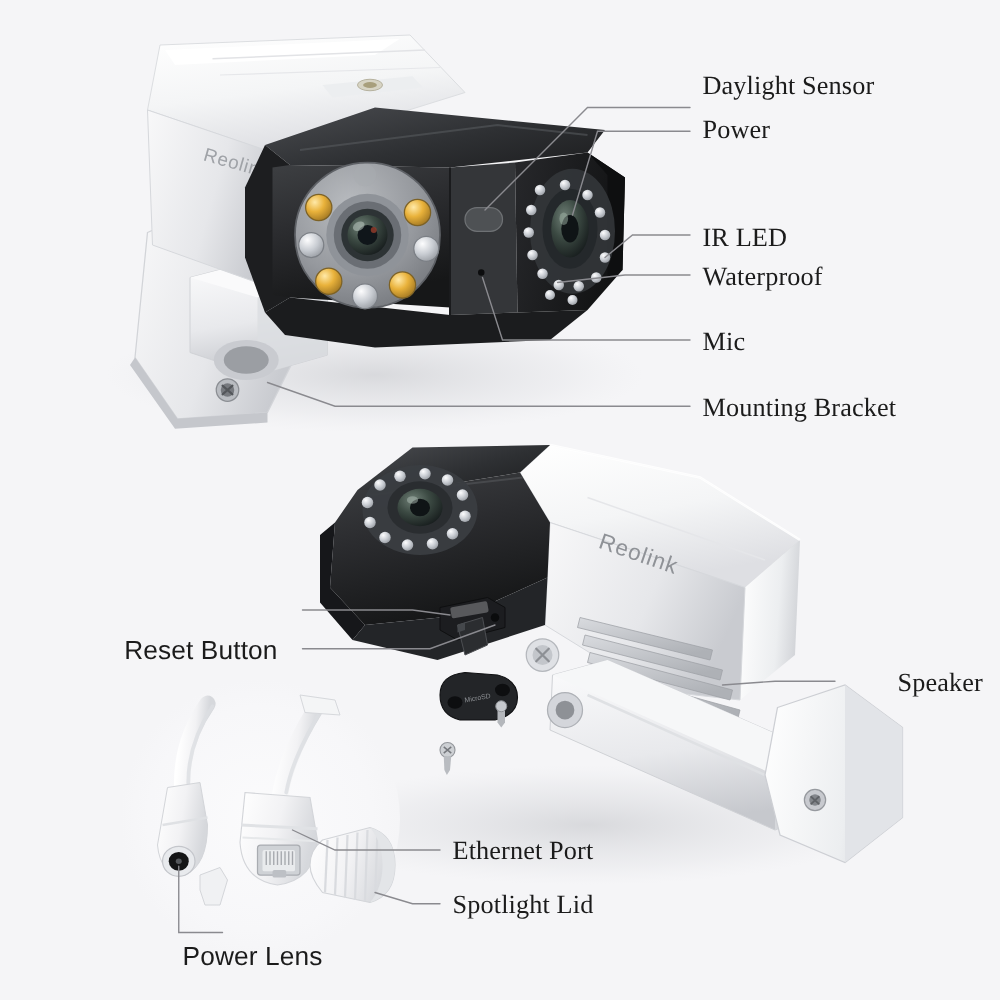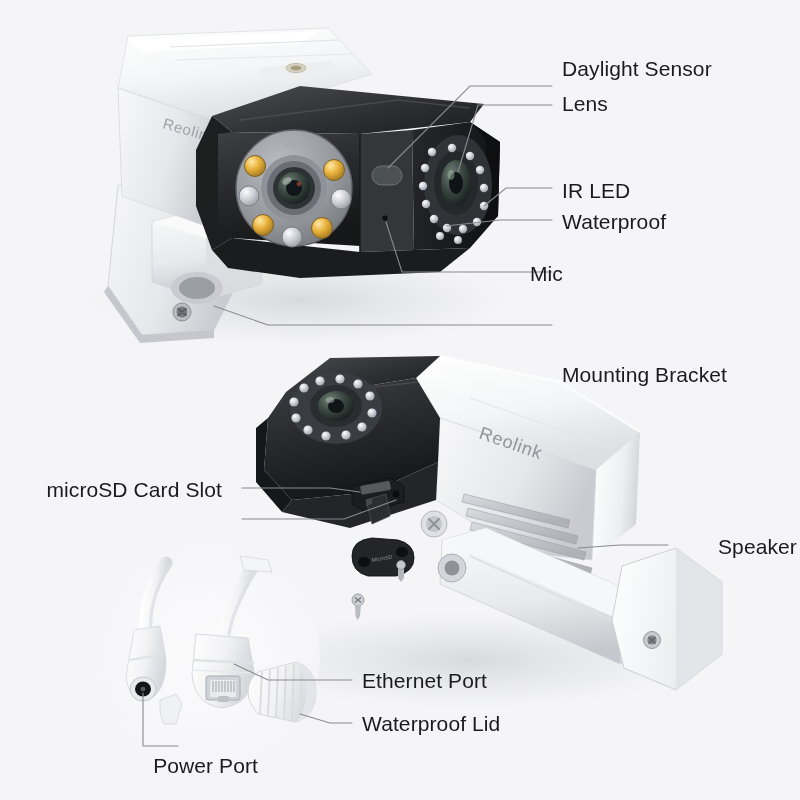--- a/index.html
+++ b/index.html
@@ -27,21 +27,21 @@
   }
   .callout-label {
     position: absolute;
     font-family: "Liberation Sans", "DejaVu Sans", sans-serif;
     font-size: 21px;
     line-height: 1;
     color: #1b1b1b;
     letter-spacing: 0.1px;
     white-space: nowrap;
   }
-  .callout-label.right { text-align: left; }
+  .callout-label.right { text-align: left; font-family: Liberation Serif, serif; }
   .callout-label.left  { text-align: right; }
 </style>
 </head>
 <body>
 
 <div id="stage">
 
   <svg class="layer" viewBox="0 0 800 800">
     <defs>
 
@@ -388,28 +388,28 @@
       <path d="M360 492 L330 488 L242 488"></path>
       <path d="M396 500 L344 519 L242 519"></path>
       <path d="M578 548 L620 545 L668 545"></path>
       <path d="M234 664 L268 680 L352 680"></path>
       <path d="M300 714 L330 723 L352 723"></path>
       <path d="M143 693 L143 746 L178 746"></path>
     </g>
   </svg>
 
   <div class="callout-label right" style="left:562px; top:58px;">Daylight Sensor</div>
-  <div class="callout-label right" style="left:562px; top:93px;">Lens</div>
+  <div class="callout-label right" style="left:562px; top:93px;">Power</div>
   <div class="callout-label right" style="left:562px; top:180px;">IR LED</div>
   <div class="callout-label right" style="left:562px; top:211px;">Waterproof</div>
-  <div class="callout-label right" style="left:530px; top:263px;text-align:center;">Mic</div>
-  <div class="callout-label right" style="left:562px; top:316px;margin-top:48px;">Mounting Bracket</div>
-
-  <div class="callout-label left" style="right:578px; top:479px;">microSD Card Slot</div>
+  <div class="callout-label right" style="left:562px; top:263px;text-align:center;">Mic</div>
+  <div class="callout-label right" style="left:562px; top:316px;">Mounting Bracket</div>
+
+  <div class="callout-label left" style="right:578px; top:510px;">Reset Button</div>
 
   <div class="callout-label right" style="left:678px; top:536px;margin-left:40px;">Speaker</div>
 
   <div class="callout-label right" style="left:362px; top:670px;text-align:right;">Ethernet Port</div>
-  <div class="callout-label right" style="left:362px; top:713px;">Waterproof Lid</div>
-
-  <div class="callout-label left" style="right:542px; top:755px;">Power Port</div>
+  <div class="callout-label right" style="left:362px; top:713px;">Spotlight Lid</div>
+
+  <div class="callout-label left" style="right:542px; top:755px;">Power Lens</div>
 
 </div>
 
 </body></html>

